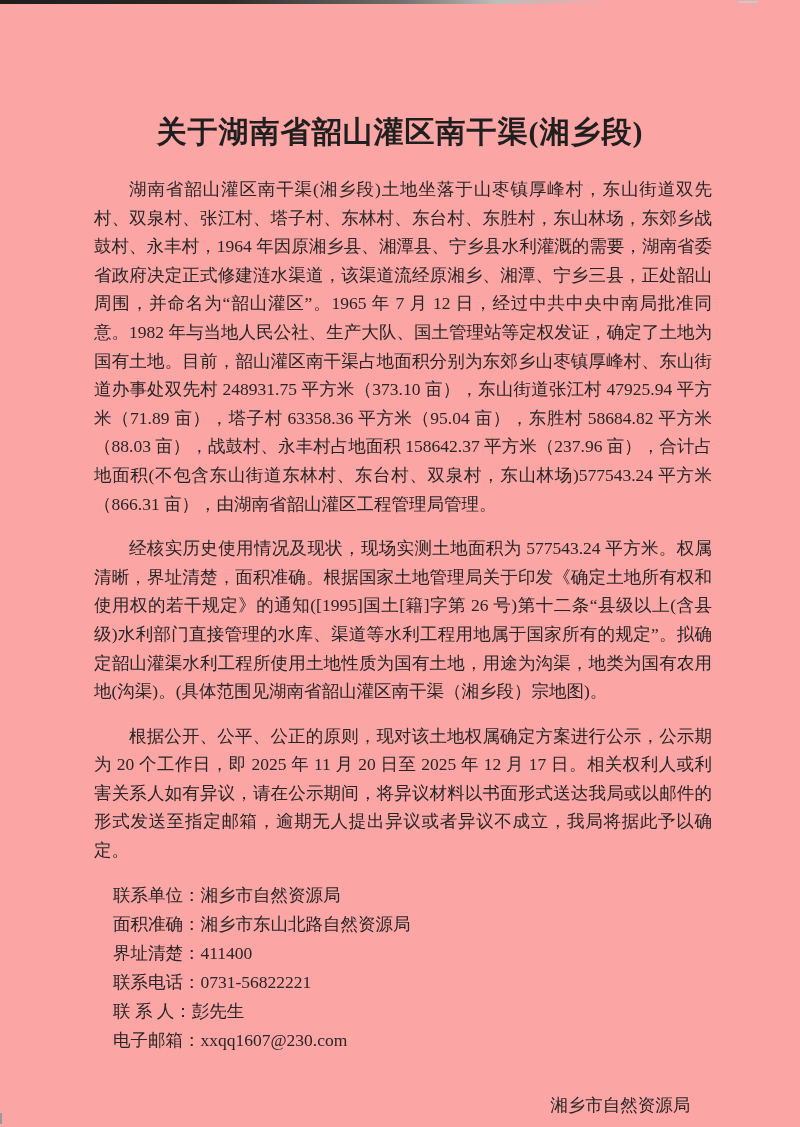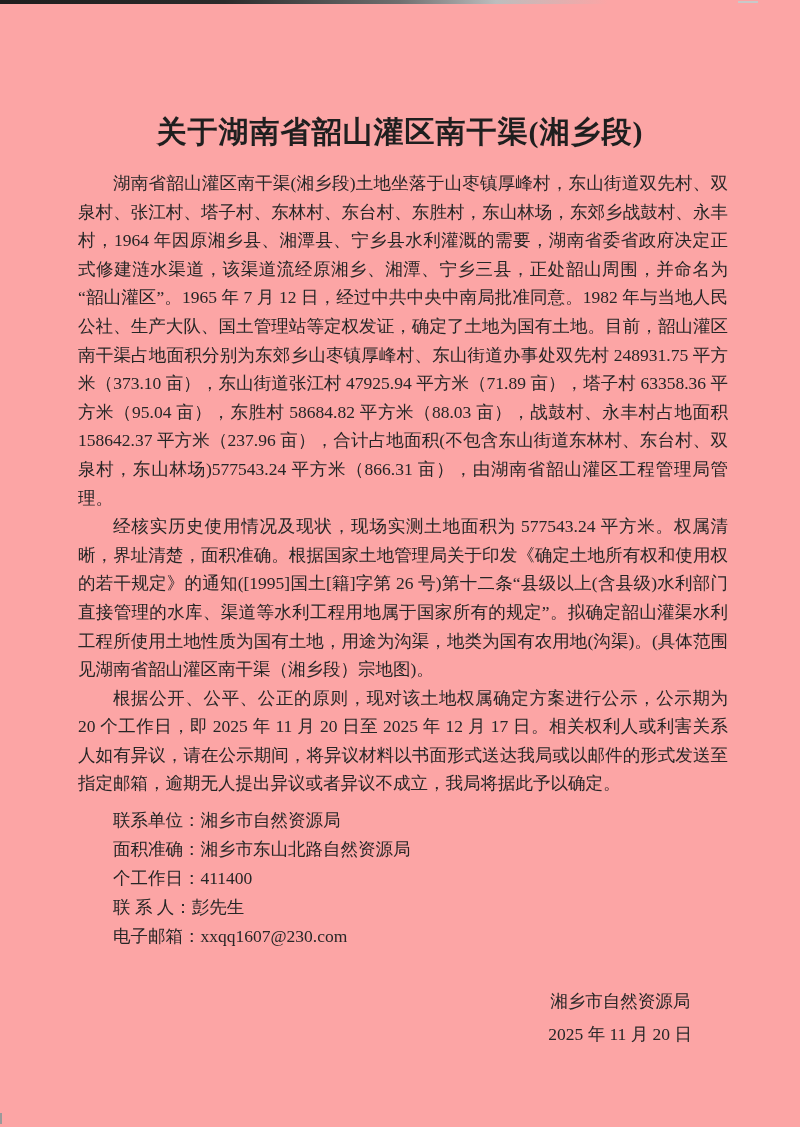--- a/index.html
+++ b/index.html
@@ -49,21 +49,21 @@
   }
   .title-line { display: block; }
   .body-text {
     margin: 10px 72px 0 78px;
     font-size: 17.5px;
     line-height: 28.6px;
     text-align: justify;
     text-justify: inter-ideograph;
   }
   .body-text p {
-    margin: 0;
+    margin: 16px;
     text-indent: 2em;
   }
   .contact-block {
     margin-top: 8px;
   }
   .contact-line {
     padding-left: 2em;
     line-height: 29px;
     white-space: pre-wrap;
   }
@@ -88,21 +88,22 @@
   </div>
 
   <div class="body-text">
     <p>湖南省韶山灌区南干渠(湘乡段)土地坐落于山枣镇厚峰村，东山街道双先村、双泉村、张江村、塔子村、东林村、东台村、东胜村，东山林场，东郊乡战鼓村、永丰村，1964 年因原湘乡县、湘潭县、宁乡县水利灌溉的需要，湖南省委省政府决定正式修建涟水渠道，该渠道流经原湘乡、湘潭、宁乡三县，正处韶山周围，并命名为“韶山灌区”。1965 年 7 月 12 日，经过中共中央中南局批准同意。1982 年与当地人民公社、生产大队、国土管理站等定权发证，确定了土地为国有土地。目前，韶山灌区南干渠占地面积分别为东郊乡山枣镇厚峰村、东山街道办事处双先村 248931.75 平方米（373.10 亩），东山街道张江村 47925.94 平方米（71.89 亩），塔子村 63358.36 平方米（95.04 亩），东胜村 58684.82 平方米（88.03 亩），战鼓村、永丰村占地面积 158642.37 平方米（237.96 亩），合计占地面积(不包含东山街道东林村、东台村、双泉村，东山林场)577543.24 平方米（866.31 亩），由湖南省韶山灌区工程管理局管理。</p>
     <p>经核实历史使用情况及现状，现场实测土地面积为 577543.24 平方米。权属清晰，界址清楚，面积准确。根据国家土地管理局关于印发《确定土地所有权和使用权的若干规定》的通知([1995]国土[籍]字第 26 号)第十二条“县级以上(含县级)水利部门直接管理的水库、渠道等水利工程用地属于国家所有的规定”。拟确定韶山灌渠水利工程所使用土地性质为国有土地，用途为沟渠，地类为国有农用地(沟渠)。(具体范围见湖南省韶山灌区南干渠（湘乡段）宗地图)。</p>
     <p>根据公开、公平、公正的原则，现对该土地权属确定方案进行公示，公示期为 20 个工作日，即 2025 年 11 月 20 日至 2025 年 12 月 17 日。相关权利人或利害关系人如有异议，请在公示期间，将异议材料以书面形式送达我局或以邮件的形式发送至指定邮箱，逾期无人提出异议或者异议不成立，我局将据此予以确定。</p>
 
     <div class="contact-block">
       <div class="contact-line"><span>联系单位：</span><span>湘乡市自然资源局</span></div>
       <div class="contact-line"><span>面积准确：</span><span>湘乡市东山北路自然资源局</span></div>
-      <div class="contact-line"><span>个工作日：</span><span>411400</span></div>
+      <div class="contact-line"><span>界址清楚：</span><span>411400</span></div>
+      <div class="contact-line"><span>联系电话：</span><span>0731-56822221</span></div>
       <div class="contact-line"><span>联 系 人：</span><span>彭先生</span></div>
       <div class="contact-line"><span>电子邮箱：</span><span>xxqq1607@230.com</span></div>
     </div>
   </div>
 
   <div class="signature-block">
     <div>湘乡市自然资源局</div>
     <div>2025 年 11 月 20 日</div>
   </div>
 

